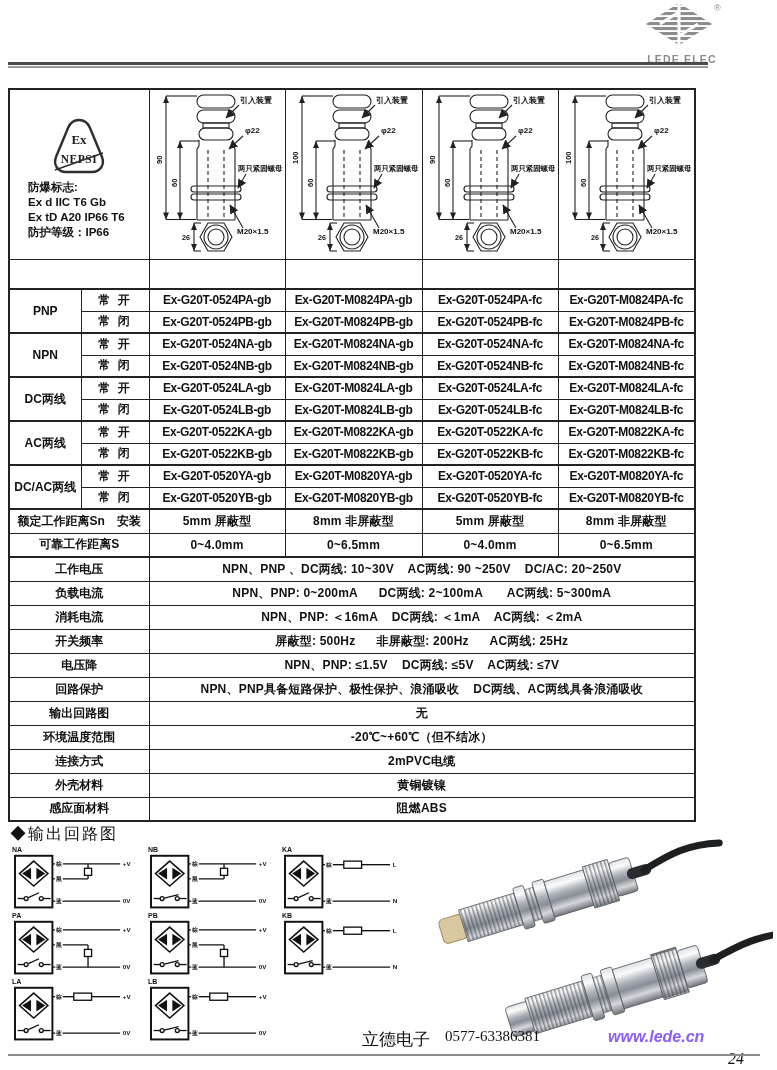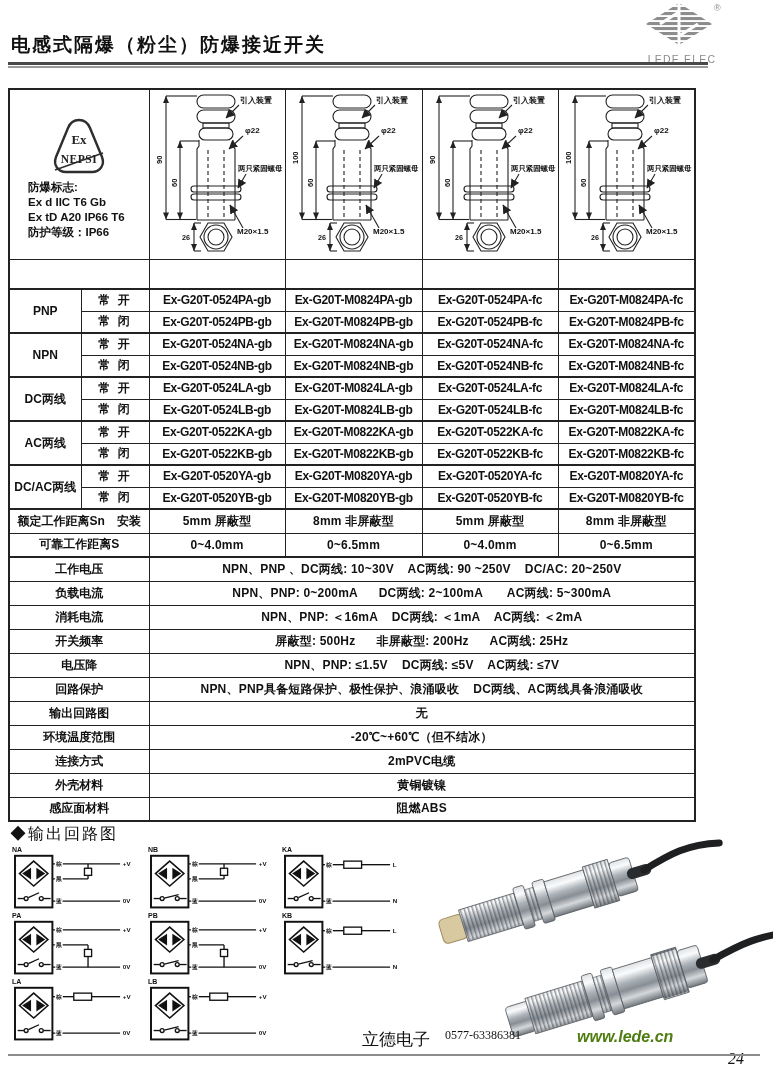--- a/index.html
+++ b/index.html
@@ -5,21 +5,21 @@
   html,body{margin:0;padding:0;background:#fff;}
   .page{position:relative;width:777px;height:1070px;background:#fff;overflow:hidden;
         font-family:"Liberation Sans",sans-serif;color:#111;}
   
   .title{position:absolute;left:11px;top:32px;font-family:"Liberation Serif",serif;
          font-weight:bold;font-size:19px;letter-spacing:2px;}
   .rule{position:absolute;left:8px;top:62px;width:700px;height:6px;}
   .rule .r1{height:3px;background:#4a4a4a;}
   .rule .r2{height:1.5px;background:#9a9a9a;margin-top:1px;}
   .logo{position:absolute;left:636px;top:2px;width:92px;text-align:center;}
-  .logo-text{font-size:10.5px;font-weight:normal;color:#8a8a8a;letter-spacing:1.2px;margin-top:1px;}
+  .logo-text{font-size:10.5px;font-weight:bold;color:#8a8a8a;letter-spacing:1.2px;margin-top:1px;}
   
   table.main{position:absolute;left:8px;top:88px;width:686px;border-collapse:collapse;table-layout:fixed;}
   table.main td{border:1.4px solid #222;padding:0;vertical-align:middle;text-align:center;
                 font-size:12px;font-weight:bold;overflow:hidden;}
   tr.row-drawings{height:170px;}
   tr.row-empty{height:30px;}
   tr.mrow{height:22px;}
   tr.drow{height:24px;}
   tr.srow{height:24px;}
   tr.group-start td{border-top-width:2.4px;}
@@ -42,31 +42,30 @@
                  grid-template-columns:136px 134px 150px;grid-auto-rows:66px;}
   .circuit .clabel{font-size:7px;font-weight:bold;margin:0 0 0 4px;line-height:8px;}
   .wl{font-size:6.5px;font-weight:bold;fill:#111;paint-order:stroke;stroke:#fff;stroke-width:2.5px;}
   .tl{font-size:7px;font-weight:bold;fill:#111;}
   
   .photos{position:absolute;left:425px;top:832px;}
   
   .footer{position:absolute;left:0;top:1028px;width:777px;height:22px;}
   .footer span{position:absolute;top:0;}
   .f-co{left:362px;font-family:Liberation Mono, monospace;font-size:17px;}
-  .f-ph{left:445px;font-family:"Liberation Serif",serif;font-size:12px;}
-  .f-web{left:577px;font-style:italic;font-weight:bold;font-size:16px;color:#4d7c0f;}
+  .f-ph{left:445px;font-family:"Liberation Serif",serif;font-size:15px;}
+  .f-web{left:608px;font-style:italic;font-weight:bold;font-size:16px;color:#8b5cf6;}
   .f-pg{left:728px;font-family:"Liberation Serif",serif;font-style:italic;font-size:16px;margin-top:22px;}
   .footer-rule{position:absolute;left:8px;top:1054px;width:752px;height:1.6px;background:#8c8c8c;}
 </style>
 </head>
 <body>
 
 <div class="page">
 
-  <div class="title">电感式隔爆（粉尘）防爆接近开关</div>
   <div class="logo">
     <svg width="80" height="46" viewBox="0 0 80 46">
       <defs>
         <pattern id="lgstripe" width="80" height="5" patternUnits="userSpaceOnUse">
           <rect width="80" height="3.1" fill="#8d8d8d"></rect>
         </pattern>
       </defs>
       <polygon points="37,1 70,22 37,43 4,22" fill="url(#lgstripe)"></polygon>
       <line x1="37" y1="1" x2="37" y2="43" stroke="#fff" stroke-width="3"></line>
       <line x1="18" y1="22" x2="37" y2="10" stroke="#fff" stroke-width="3"></line>

